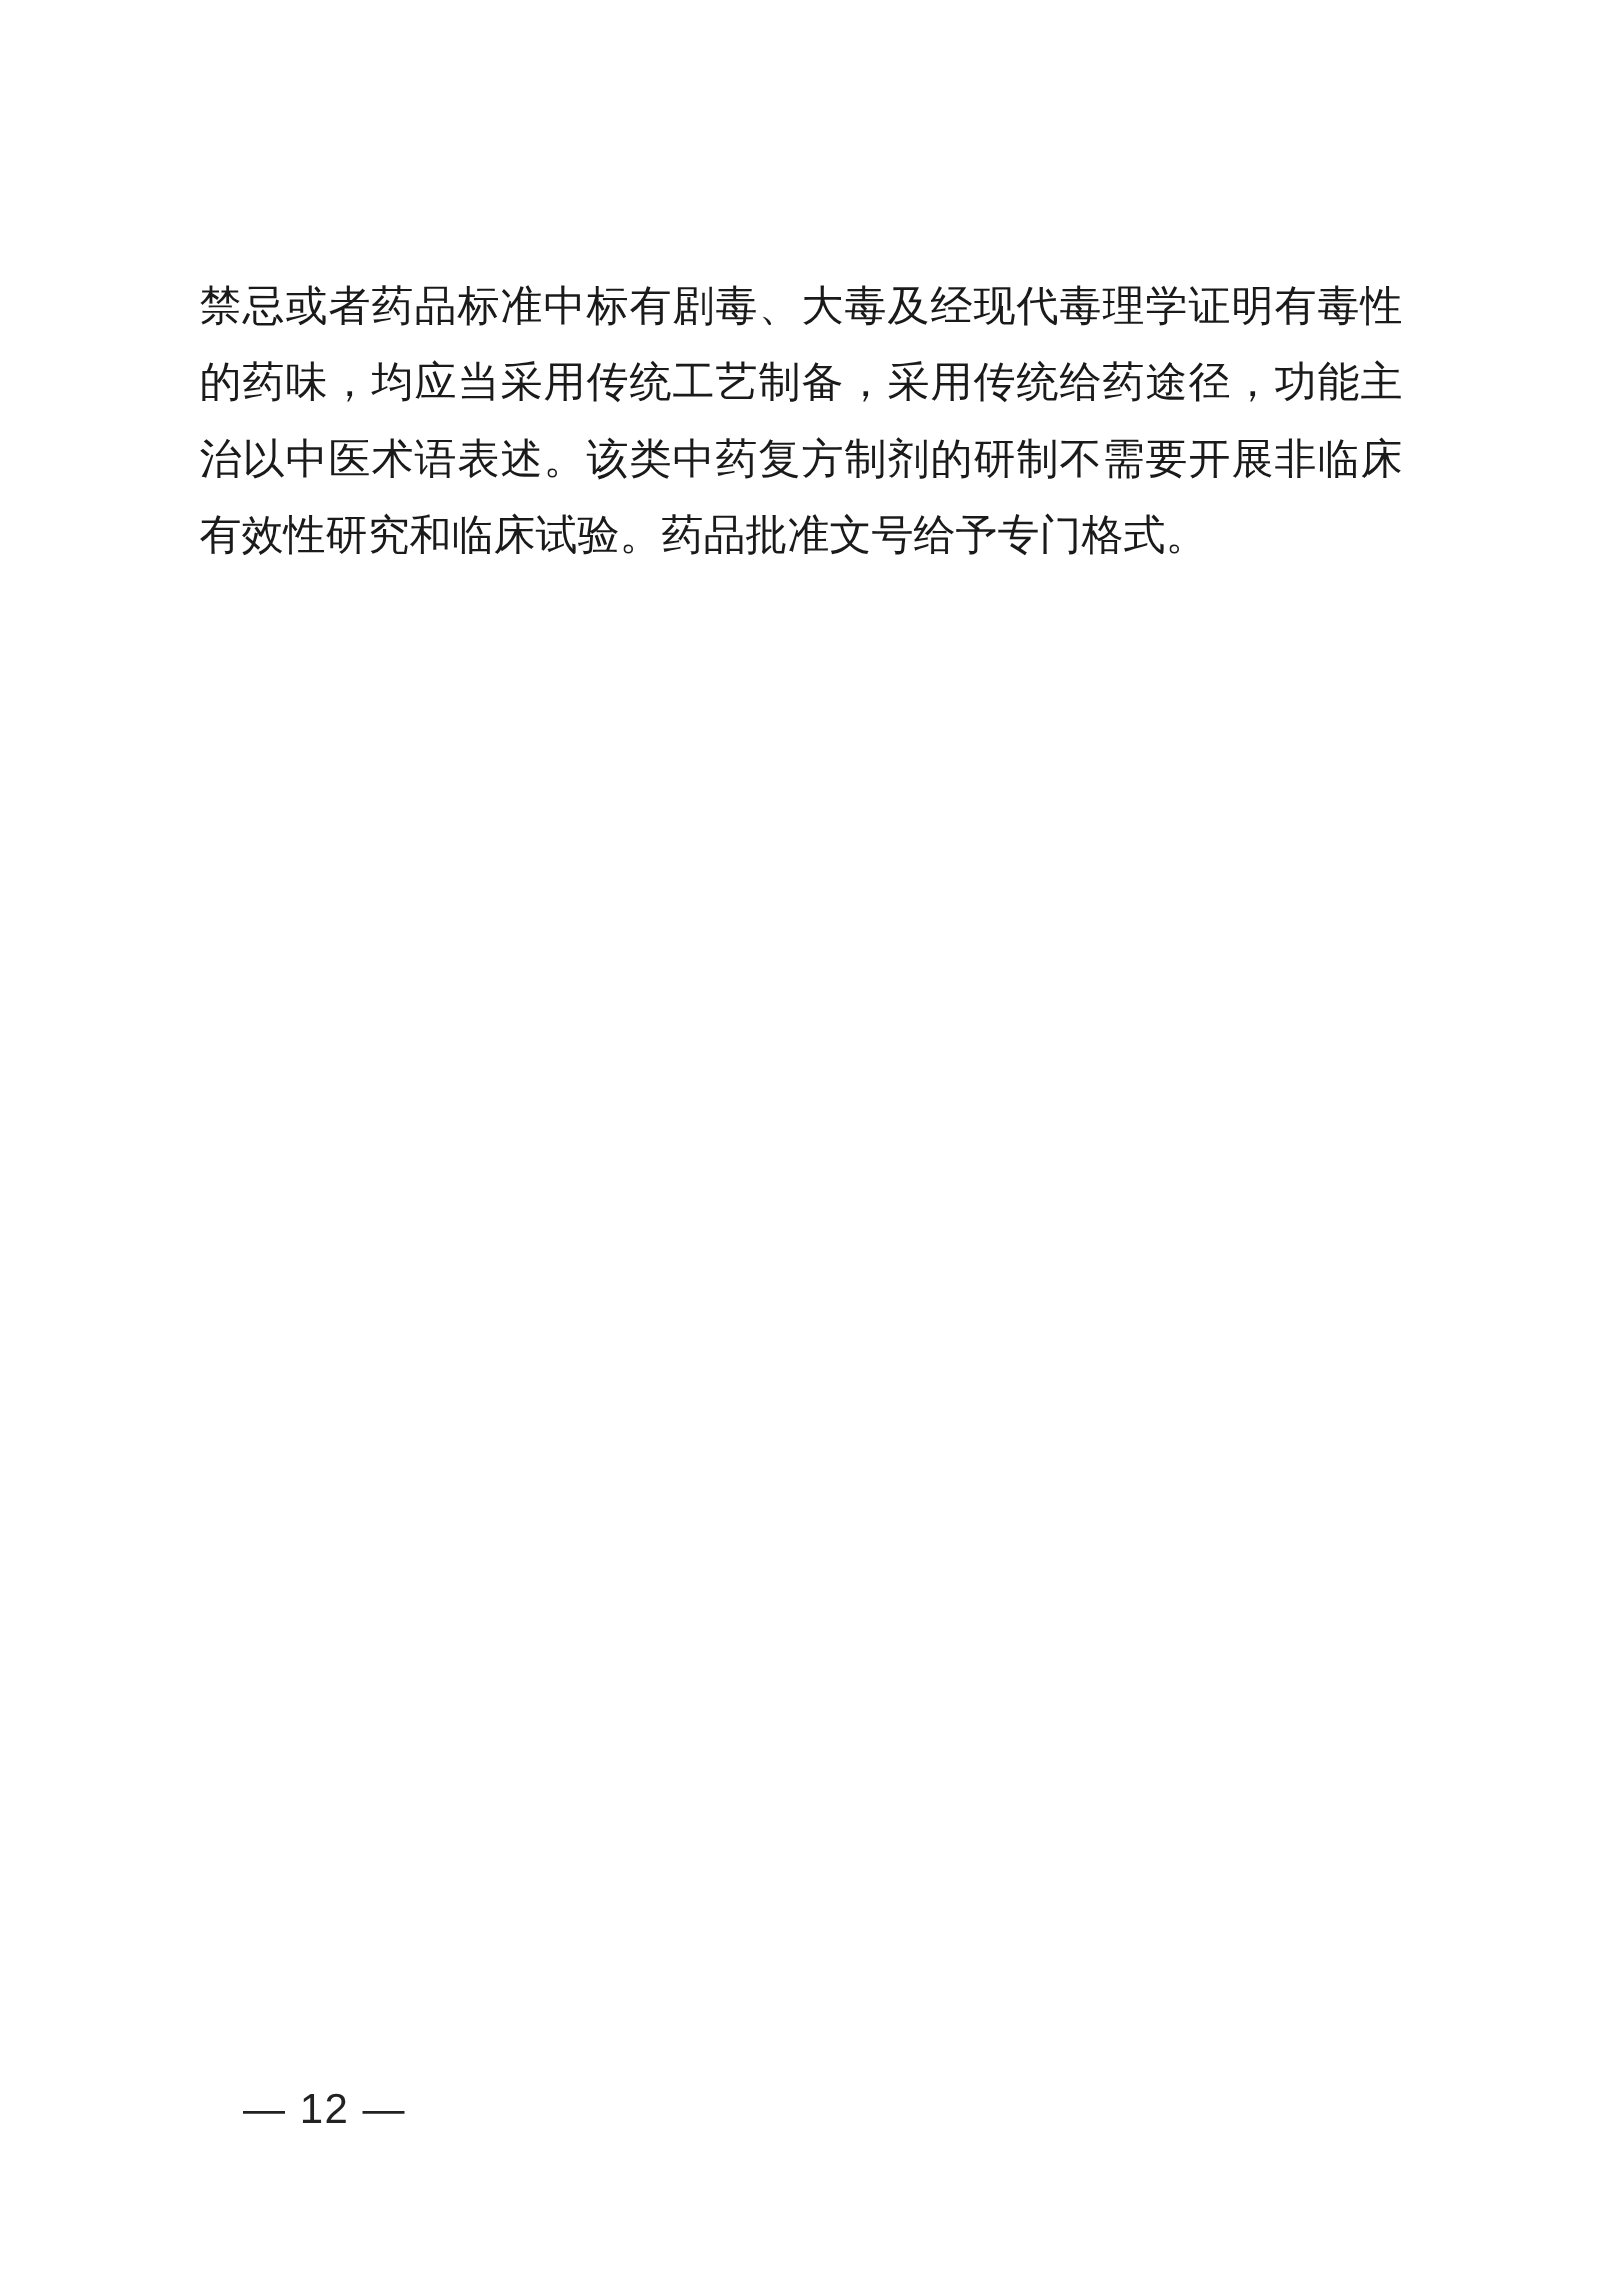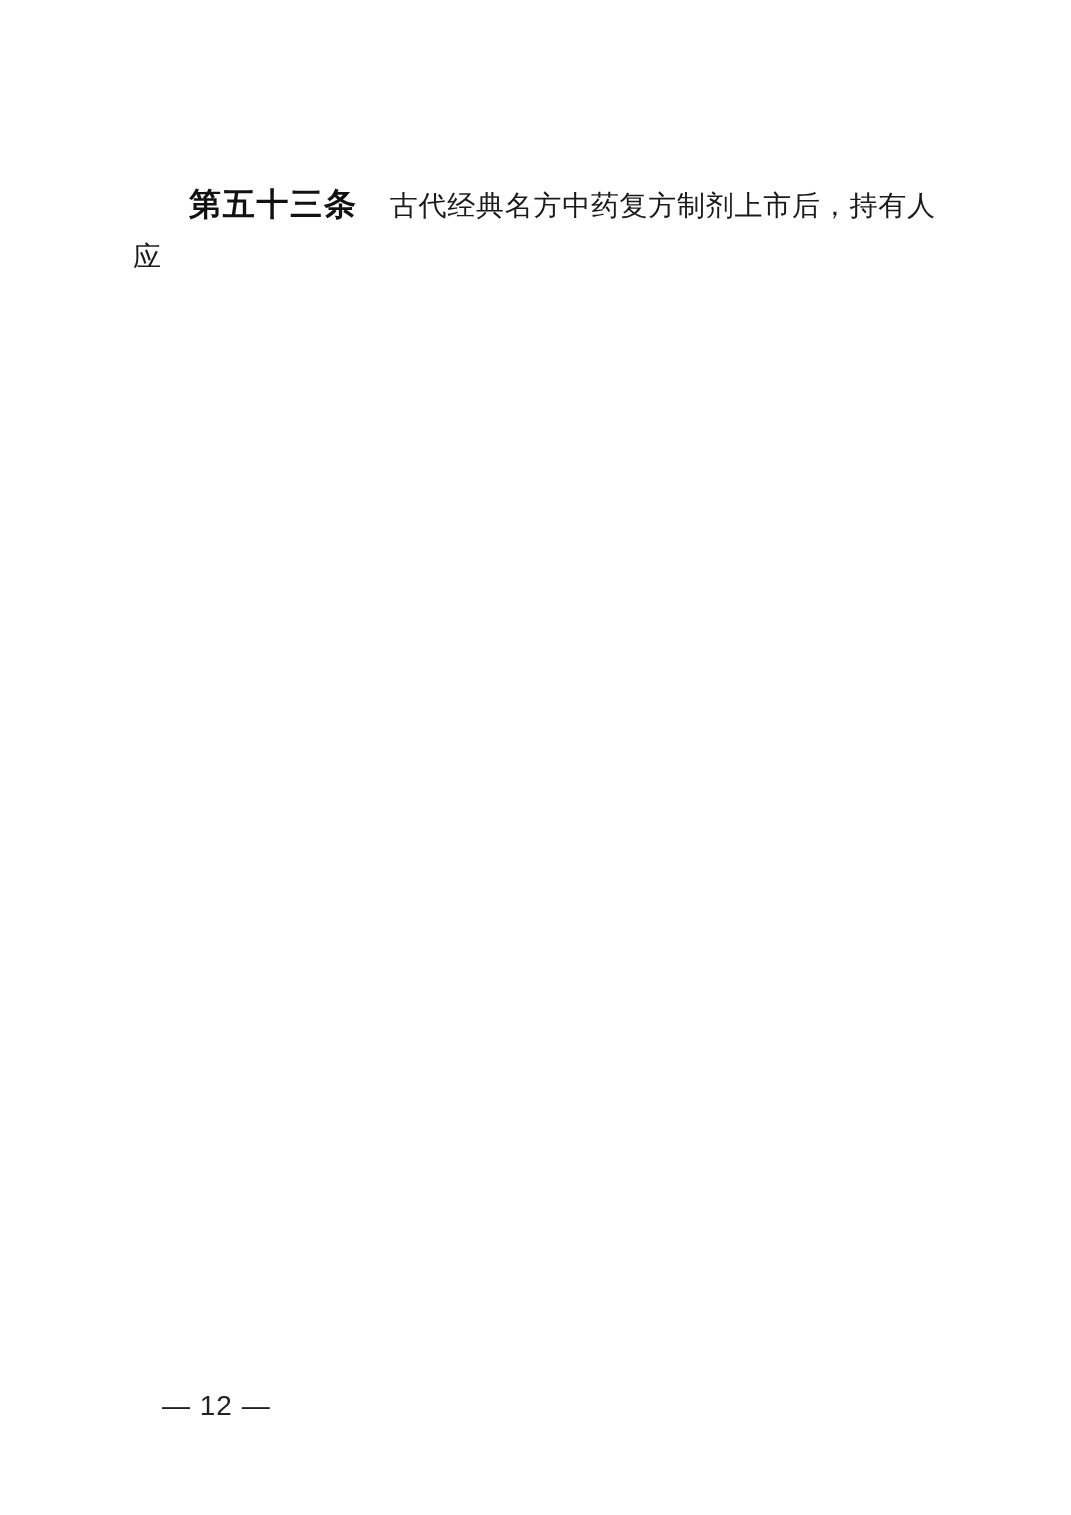--- a/index.html
+++ b/index.html
@@ -69,24 +69,24 @@
     text-align: right;
   }
 </style>
 </head>
 <body>
 
 <div class="page">
 
   <div class="content">
 
+    <p class="para first"><span>禁忌或者药品标准中标有剧毒、大毒及经现代毒理学证明有毒性的药味，均应当采用传统工艺制备，采用传统给药途径，功能主治以中医术语表述。该类中药复方制剂的研制不需要开展非临床有效性研究和临床试验。药品批准文号给予专门格式。</span></p>
 
 
 
 
 
-    <p class="para fill-last"><span class="art">第五十三条</span><span>古代经典名方中药复方制剂上市后，持有人应</span></p>
 
   </div>
 
   <div class="footer">— 12 —</div>
 
 </div>
 
 </body></html>

